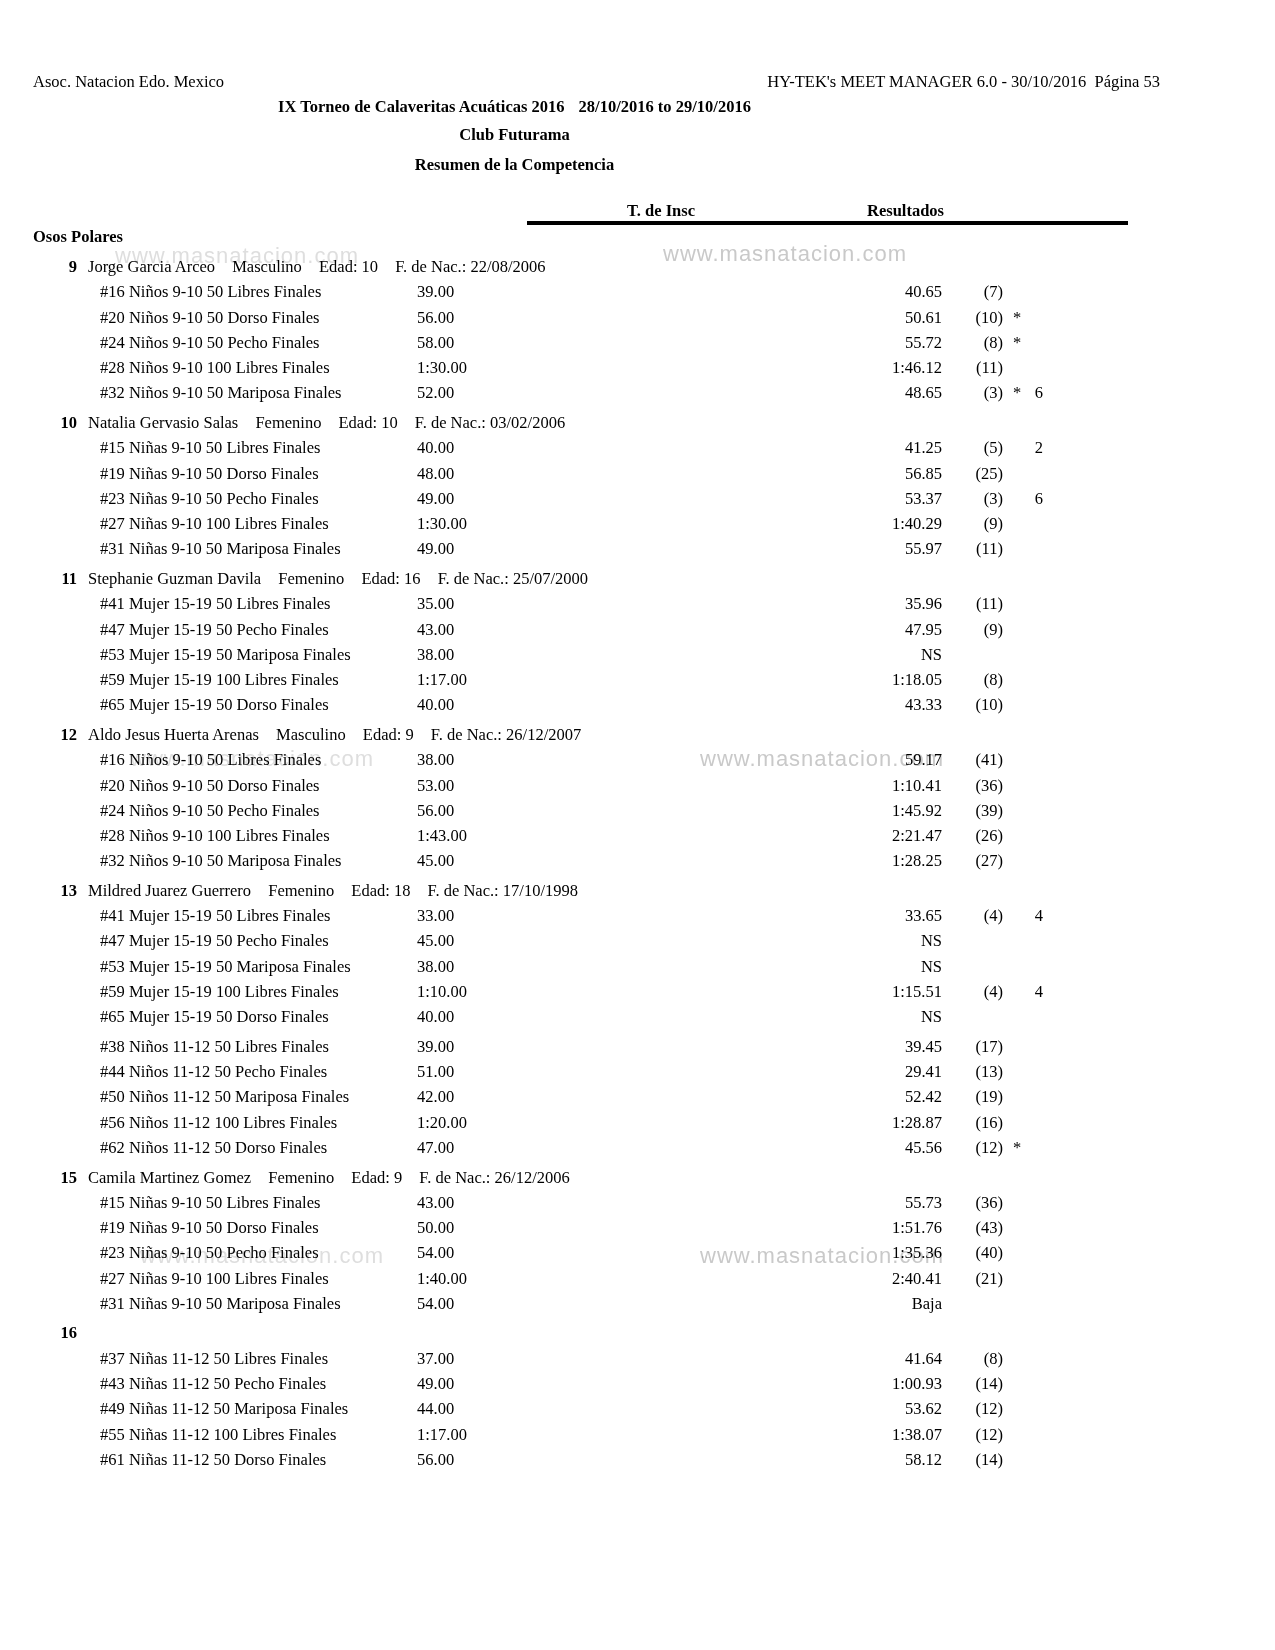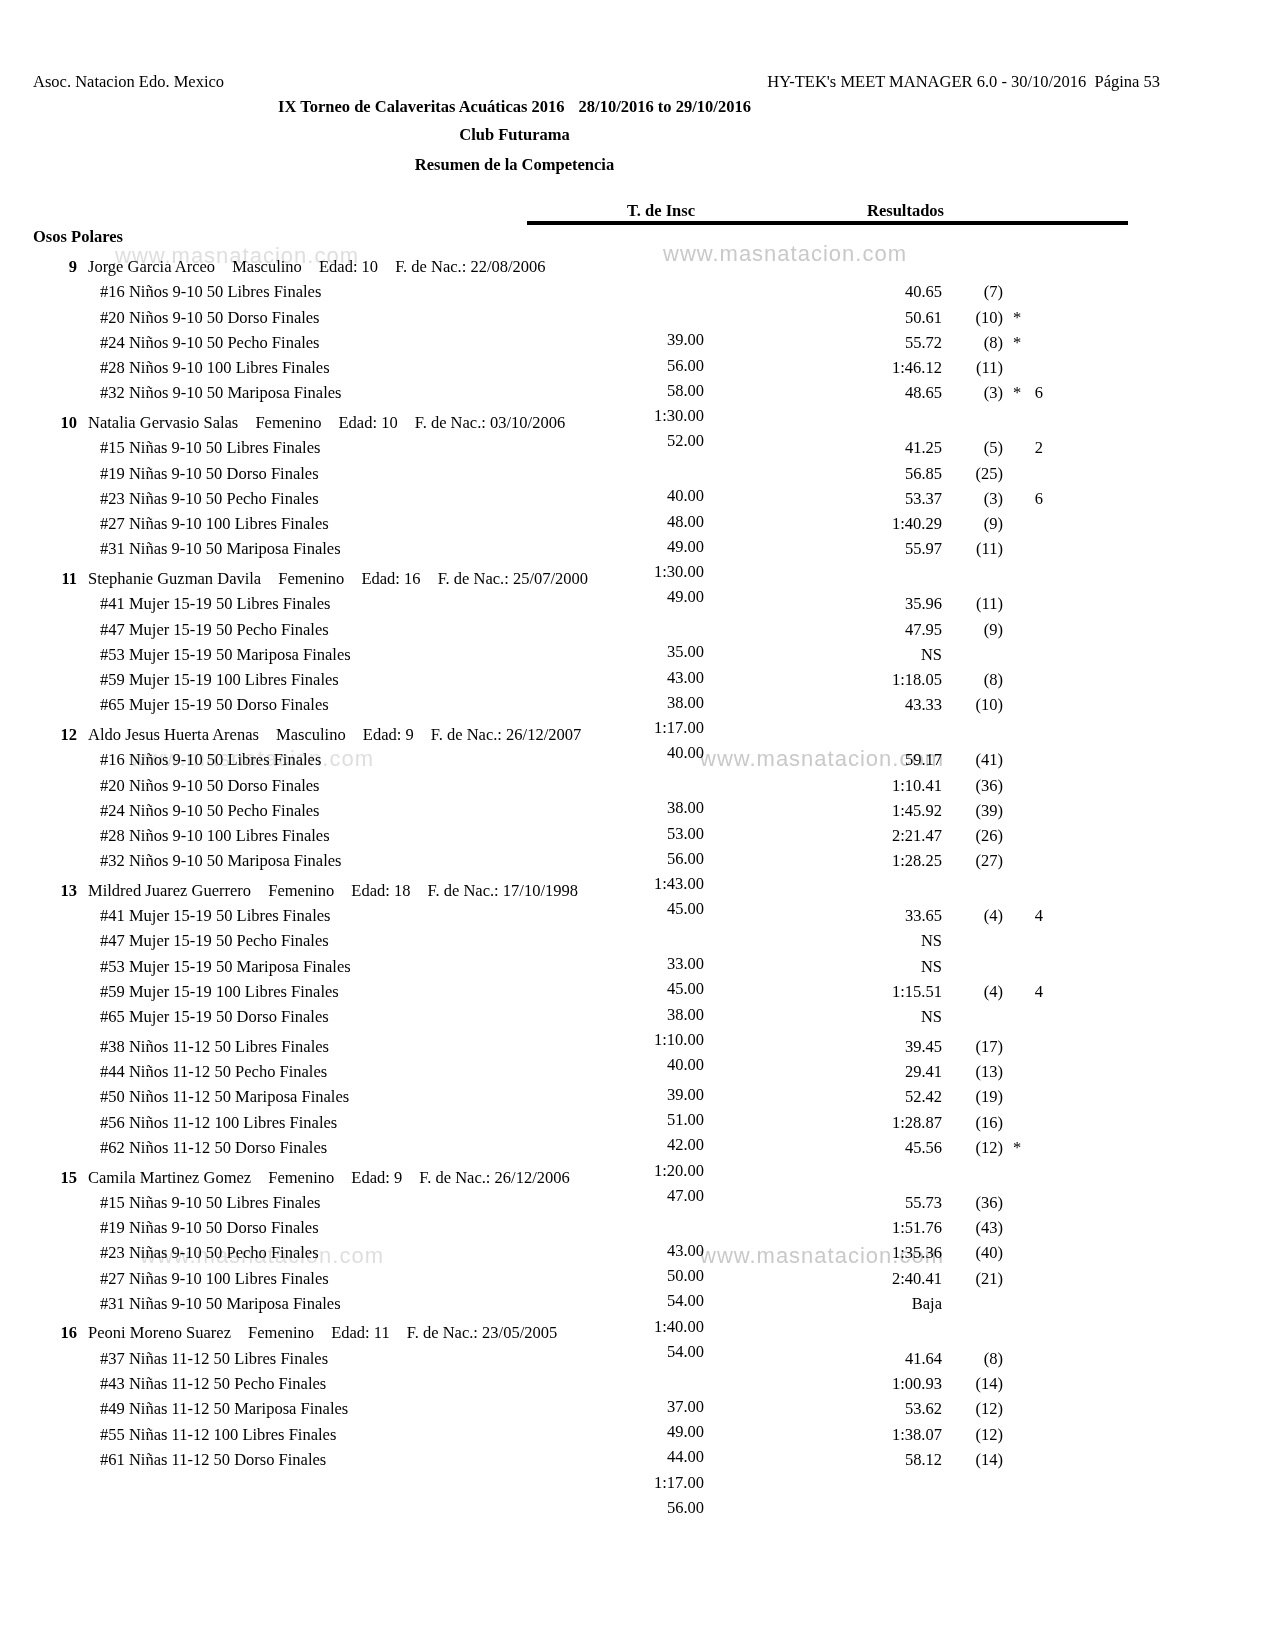--- a/index.html
+++ b/index.html
@@ -26,21 +26,21 @@
   .team{left:33px;top:227px;}
   #blocks{position:absolute;left:0;top:247px;width:1275px;}
   .block{margin-top:4.2px;}
   .block:first-child{margin-top:7px;}
   .line{position:relative;height:25.3px;line-height:25.3px;}
   .swim-num{position:absolute;left:40px;width:37px;text-align:right;font-weight:bold;}
   .swim-name{position:absolute;left:88px;font-weight:normal;white-space:nowrap;text-align:right;}
   .swim-name span{margin-left:13px;}
   .swim-name span:first-child{margin-left:0;}
   .ev-name{position:absolute;left:100px;white-space:nowrap;}
-  .ev-insc{position:absolute;left:436px;width:268px;text-align:right;margin-top:48px;}
+  .ev-insc{position:absolute;left:417px;width:268px;text-align:left;}
   .ev-res{position:absolute;left:760px;width:182px;text-align:right;}
   .ev-place{position:absolute;left:940px;width:63px;text-align:right;}
   .ev-flag{position:absolute;left:1013px;}
   .ev-pts{position:absolute;left:1003px;width:40px;text-align:right;}
   
   .wm{
     position:absolute;font-family:"Liberation Sans", sans-serif;font-weight:normal;
     font-size:22px;letter-spacing:1px;white-space:nowrap;pointer-events:none;
   }
   .wm-dark{color:#c9c9c9;}
@@ -133,21 +133,21 @@
   </div>
 </div>
 
   <div class="block">
     <div class="line">
       <span class="swim-num">10</span>
       <span class="swim-name">
         <span>Natalia Gervasio Salas</span>
         <span>Femenino</span>
         <span>Edad: 10</span>
-        <span>F. de Nac.: 03/10/2006</span>
+        <span>F. de Nac.: 03/02/2006</span>
       </span>
     </div>
 
   <div class="line">
     <span class="ev-name">#15 Niñas 9-10 50 Libres Finales</span>
     <span class="ev-insc">40.00</span>
     <span class="ev-res">41.25</span>
     <span class="ev-place">(5)</span>
     <span class="ev-flag"></span>
     <span class="ev-pts">2</span>
@@ -462,26 +462,20 @@
     <span class="ev-res">Baja</span>
     <span class="ev-place"></span>
     <span class="ev-flag"></span>
     <span class="ev-pts"></span>
   </div>
 </div>
 
   <div class="block">
     <div class="line">
       <span class="swim-num">16</span>
-      <span class="swim-name">
-        <span>Peoni Moreno Suarez</span>
-        <span>Femenino</span>
-        <span>Edad: 11</span>
-        <span>F. de Nac.: 23/05/2005</span>
-      </span>
     </div>
 
   <div class="line">
     <span class="ev-name">#37 Niñas 11-12 50 Libres Finales</span>
     <span class="ev-insc">37.00</span>
     <span class="ev-res">41.64</span>
     <span class="ev-place">(8)</span>
     <span class="ev-flag"></span>
     <span class="ev-pts"></span>
   </div>

